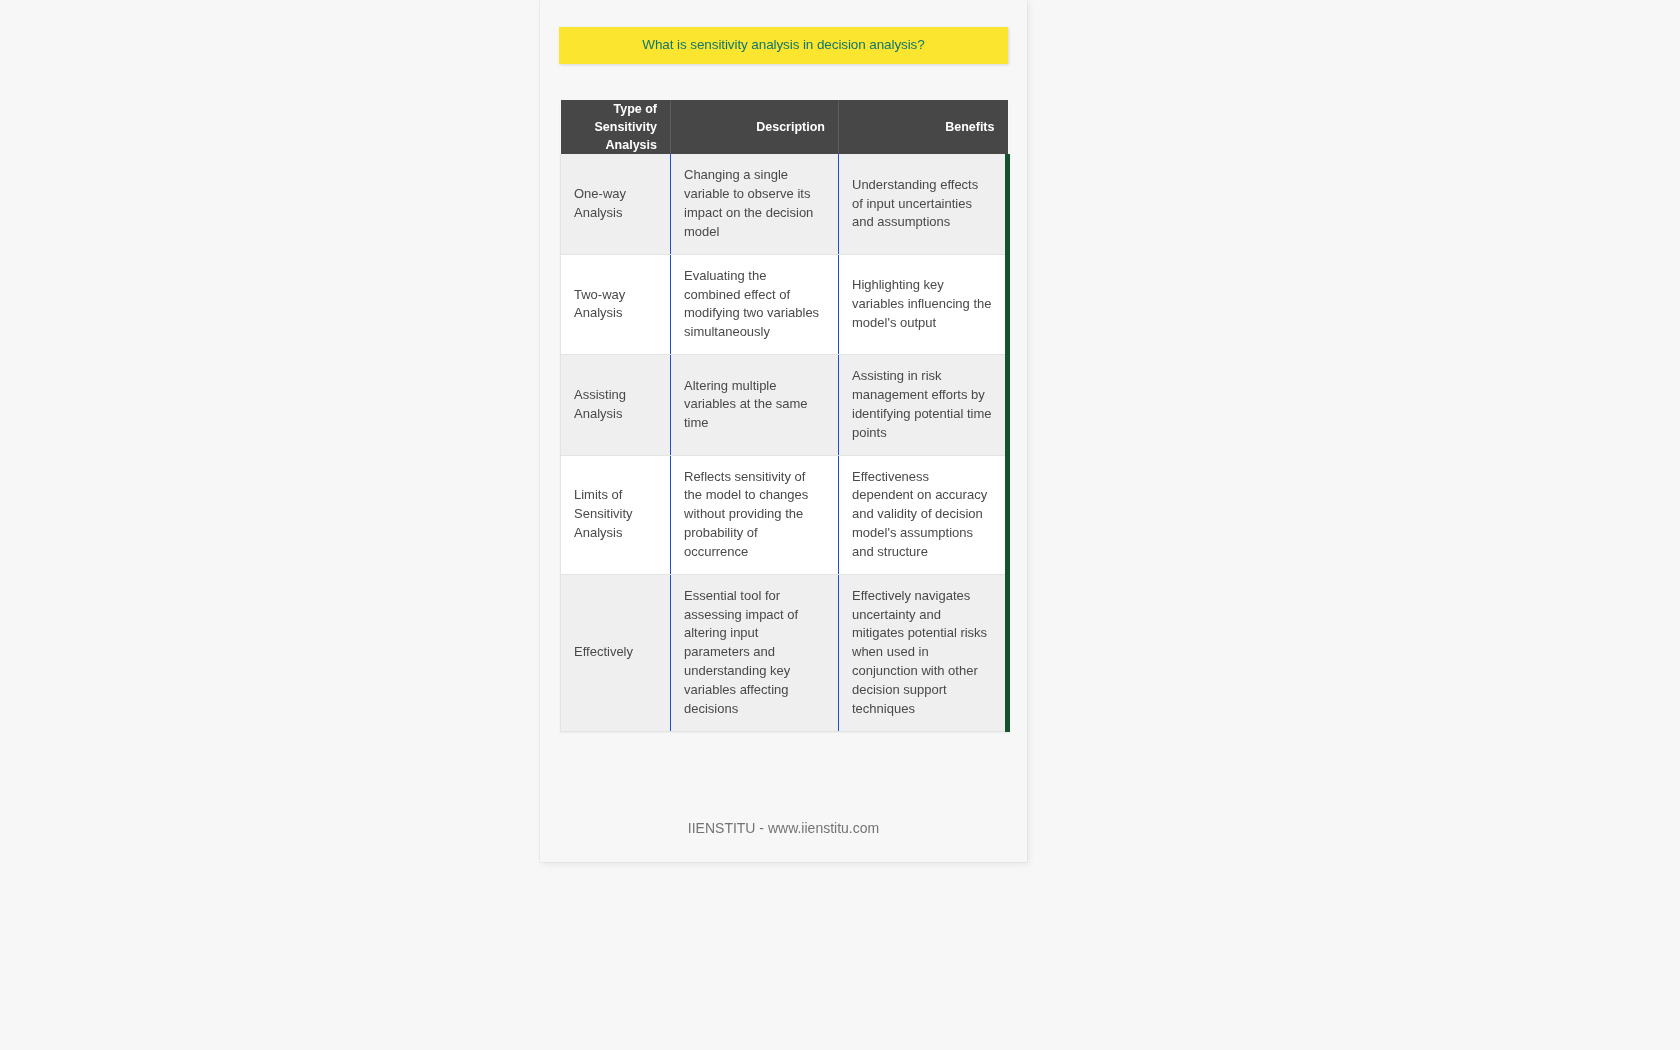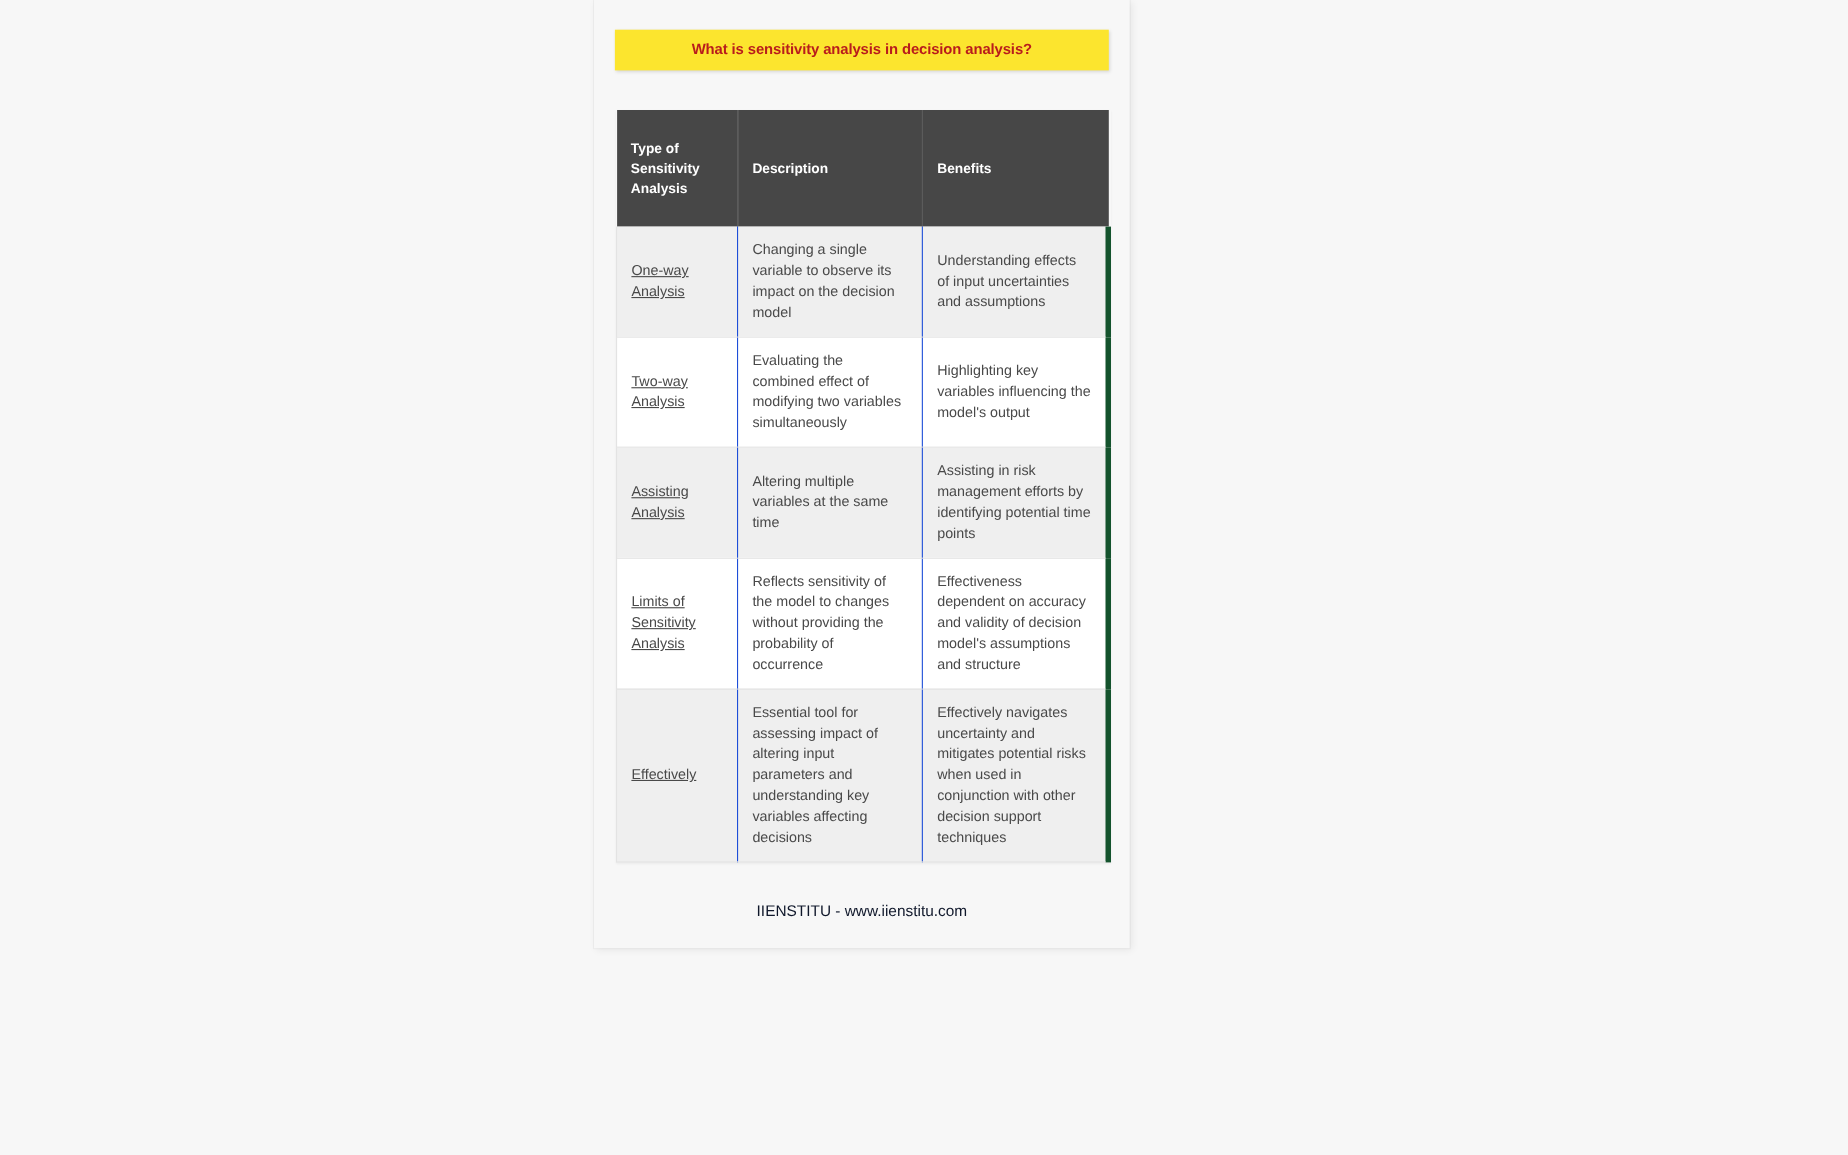--- a/index.html
+++ b/index.html
@@ -42,22 +42,22 @@
     width: 449px;
     height: 37px;
     background: #fce52e;
     display: flex;
     align-items: center;
     justify-content: center;
     box-shadow: 1px 1px 3px rgba(0,0,0,0.13);
   }
   .title-banner .title-text {
     font-size: 13.5px;
-    font-weight: bold;
-    color: #b91c1c;
+    font-weight: normal;
+    color: #0f766e;
     letter-spacing: -0.1px;
     text-align: center;
     line-height: 1.2;
   }
 
   
   .table-wrap {
     position: absolute;
     left: 20px;
     top: 100px;
@@ -71,23 +71,23 @@
   }
   table.info-table col.c1 { width: 110px; }
   table.info-table col.c2 { width: 168px; }
   table.info-table col.c3 { width: 169px; }
 
   table.info-table thead th {
     background: #474747;
     color: #ffffff;
     font-size: 12.5px;
     font-weight: bold;
-    text-align: left;
+    text-align: right;
     vertical-align: middle;
-    padding: 26px 13px;
+    padding: 0 13px;
     border-right: 1px solid #5c5c5c;
     line-height: 1.45;
   }
   table.info-table thead th:last-child {
     border-right: none;
   }
 
   table.info-table tbody td {
     font-size: 13px;
     color: #494949;
@@ -101,32 +101,31 @@
     border-right: 5px solid #14532d;
   }
   table.info-table tbody tr:nth-child(odd) td {
     background: #efefef;
   }
   table.info-table tbody tr:nth-child(even) td {
     background: #ffffff;
   }
   table.info-table tbody td.col-type {
     border-left: 1px solid #e3e3e3;
-    text-decoration: underline;
   }
 
   
   .footer-note {
     position: absolute;
     left: 0;
     top: 820px;
     width: 487px;
     text-align: center;
     font-size: 14px;
-    color: #0f172a;
+    color: #737373;
   }
 </style>
 </head>
 <body>
 
 <div class="page-canvas">
   <div class="card">
 
     <div class="title-banner">
       <div class="title-text">What is sensitivity analysis in decision analysis?</div>

